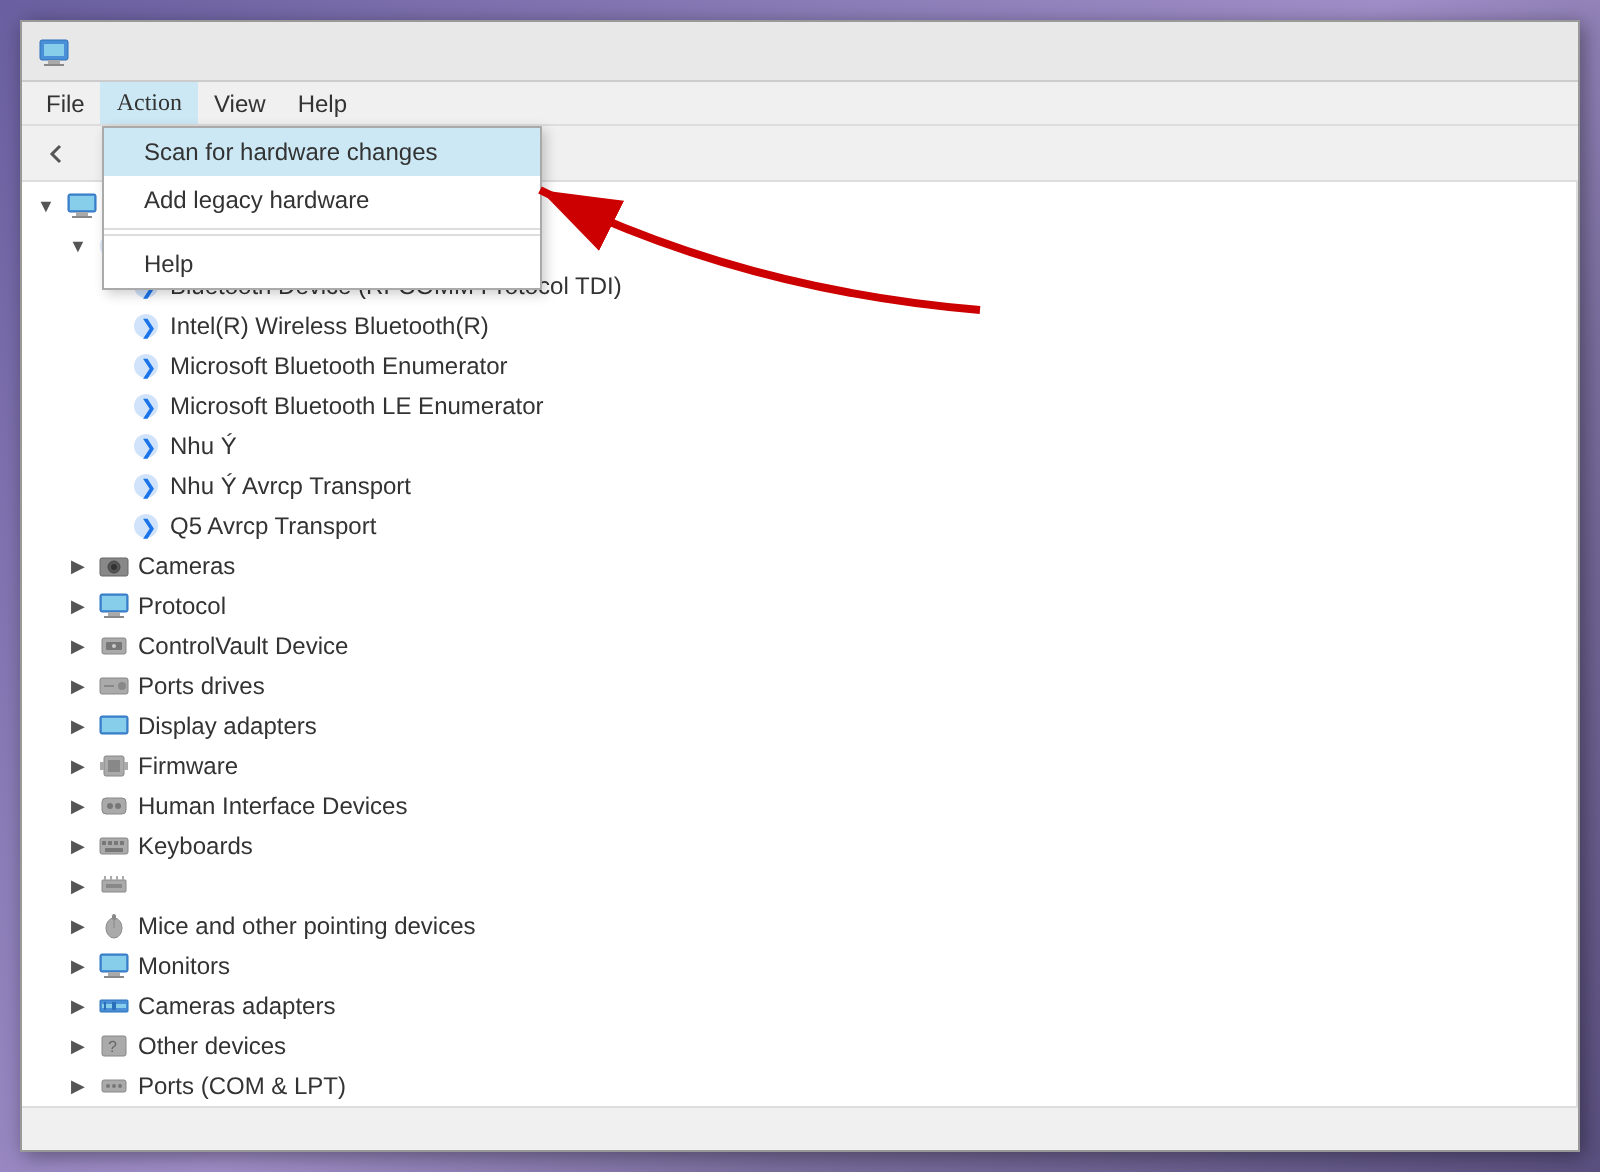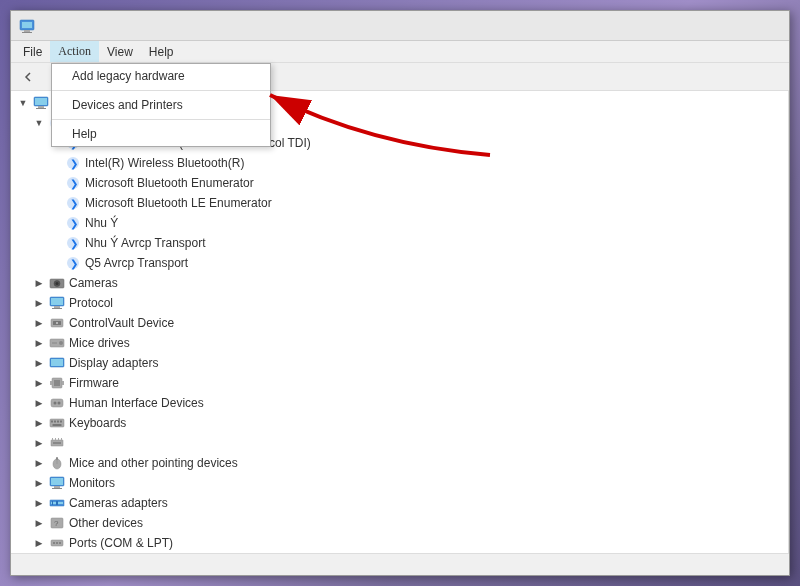--- a/index.html
+++ b/index.html
@@ -257,27 +257,27 @@
     </div>
   </div>
 
   <div class="menu-bar">
     <div class="menu-item">File</div>
     <div class="menu-item active">Action</div>
     <div class="menu-item">View</div>
     <div class="menu-item">Help</div>
 
     <div class="dropdown-menu">
+      <div class="dropdown-item highlighted">
+        Scan for hardware changes
+      </div>
       <div class="dropdown-item">
         Add legacy hardware
       </div>
       <div class="dropdown-separator"></div>
-      <div class="dropdown-item">
-        Devices and Printers
-      </div>
       <div class="dropdown-separator"></div>
       <div class="dropdown-item">
         Help
       </div>
     </div>
   </div>
 
   <div class="toolbar">
     <button class="toolbar-btn">
       <svg width="12" height="12" viewBox="0 0 12 12">
@@ -441,21 +441,21 @@
 
       <div class="tree-item indent-1">
         <span class="expander">▶</span>
         <span class="item-icon">
           <svg width="16" height="16" viewBox="0 0 16 16">
             <rect x="1" y="4" width="14" height="8" rx="1" fill="#aaa" stroke="#888" stroke-width="0.5"></rect>
             <circle cx="12" cy="8" r="2" fill="#888"></circle>
             <line x1="3" y1="8" x2="8" y2="8" stroke="#888" stroke-width="1"></line>
           </svg>
         </span>
-        <span class="item-label">Mice drives</span>
+        <span class="item-label">Ports drives</span>
       </div>
 
       <div class="tree-item indent-1">
         <span class="expander">▶</span>
         <span class="item-icon">
           <svg width="16" height="16" viewBox="0 0 16 16">
             <rect x="1" y="3" width="14" height="9" rx="1" fill="#4a90d9" stroke="#2a70b9" stroke-width="0.5"></rect>
             <rect x="2" y="4" width="12" height="7" fill="#87ceeb"></rect>
           </svg>
         </span>

